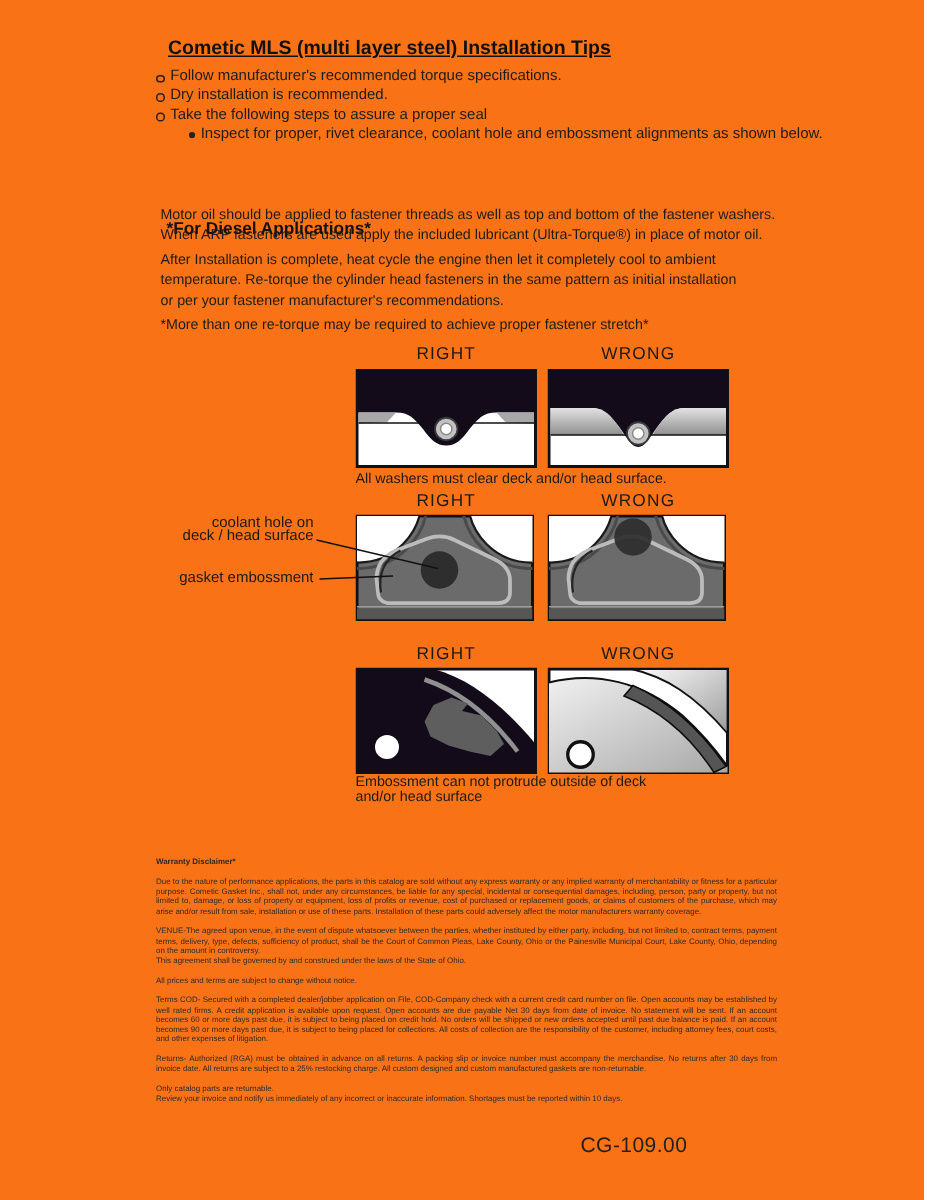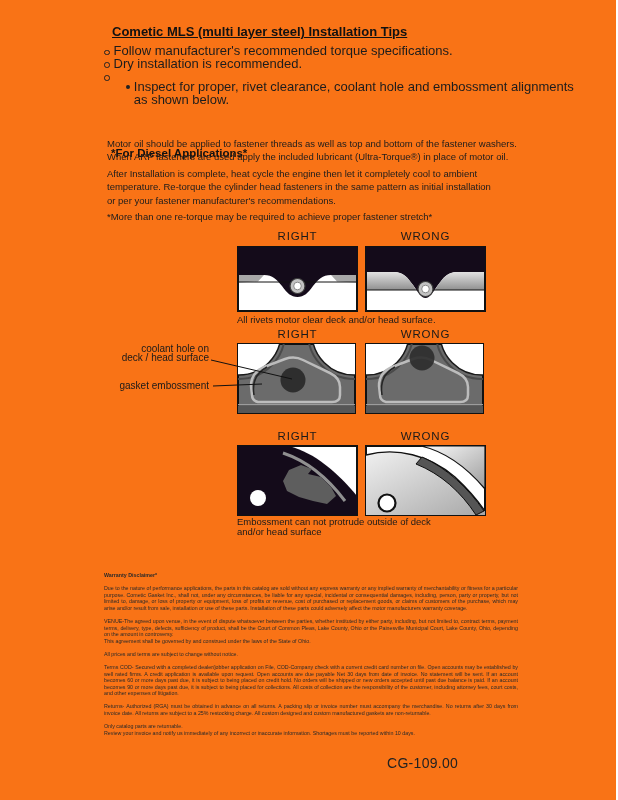--- a/index.html
+++ b/index.html
@@ -4,21 +4,21 @@
 <style>
   html,body{margin:0;padding:0;background:#ffffff;}
   .page{
     position:relative;width:616px;height:800px;background:#f97316;overflow:hidden;
     font-family:"Liberation Sans",sans-serif;color:#1c1c1c;
   }
   .abs{position:absolute;}
   .prewrap{white-space:pre-line;}
 
   .title{left:112px;top:24px;font-size:13px;font-weight:bold;text-decoration:underline;color:#111;}
-  .bullets{left:104px;top:45px;width:470px;font-size:13px;line-height:12.9px;}
+  .bullets{left:104px;top:45px;width:470px;font-size:10px;line-height:12.9px;}
   .b-row{display:flex;align-items:flex-start;}
   .b-dot{width:3.5px;height:3.5px;border:1px solid #222;border-radius:50%;margin:4.5px 4px 0 0;flex:0 0 auto;}
   .sb-row{display:flex;align-items:flex-start;padding-left:22px;}
   .sb-dot{width:3.8px;height:3.8px;background:#222;border-radius:50%;margin:4.5px 4px 0 0;flex:0 0 auto;}
 
   .diesel-h{left:111px;top:117px;font-size:11.5px;font-weight:bold;color:#111;margin-top:30px;}
   .para{left:107px;width:480px;font-size:9.5px;line-height:13.3px;}
   .p1{top:137px;}
   .p2{top:167px;}
   .note{top:210px;}
@@ -57,20 +57,21 @@
     <div class="b-row">
       <span class="b-dot"></span>
       <span>Follow manufacturer's recommended torque specifications.</span>
     </div>
     <div class="b-row">
       <span class="b-dot"></span>
       <span>Dry installation is recommended.</span>
     </div>
     <div class="b-row">
       <span class="b-dot"></span>
+      <span>Take the following steps to assure a proper seal</span>
     </div>
     <div class="sb-row">
       <span class="sb-dot"></span>
       <span>Inspect for proper, rivet clearance, coolant hole and embossment alignments as shown below.</span>
     </div>
   </div>
 
   <div class="abs diesel-h">*For Diesel Applications*</div>
   <div class="abs para p1 prewrap">Motor oil should be applied to fastener threads as well as top and bottom of the fastener washers.
 When ARP fasteners are used apply the included lubricant (Ultra-Torque®) in place of motor oil.</div>
@@ -101,21 +102,21 @@
     </defs>
     <rect x="1" y="1" width="119" height="64" fill="#ffffff" stroke="#111" stroke-width="2"></rect>
     <path d="M1,1 H120 V26 H92 C83,26 79,31 73,39 C68,46 65,52 60.5,52 C56,52 53,46 48,39 C42,31 38,26 29,26 H1 Z" fill="#140b1a"></path>
     <path d="M2,26 H29 C38,26 42,31 48,39 L51,44 H2 Z" fill="url(#gw1)"></path>
     <path d="M119,26 H92 C83,26 79,31 73,39 L70,44 H119 Z" fill="url(#gw1)"></path>
     <line x1="2" y1="44" x2="119" y2="44" stroke="#111" stroke-width="1"></line>
     <circle cx="60.5" cy="43" r="7.5" fill="#c2c2c2" stroke="#3a3a3a" stroke-width="1.2"></circle>
     <circle cx="60.5" cy="43" r="3.8" fill="#ffffff" stroke="#8a8a8a" stroke-width="1"></circle>
   </svg>
 
-  <div class="abs caption cap1">All rivets motor clear deck and/or head surface.</div>
+  <div class="abs caption cap1">All washers must clear deck and/or head surface.</div>
 
   <div class="abs rw rw-r row2-l">RIGHT</div>
   <div class="abs rw rw-w row2-l">WRONG</div>
 
   <div class="abs callout co-coolant prewrap">coolant hole on
 deck / head surface</div>
   <div class="abs callout co-emboss">gasket embossment</div>
 
   <svg class="abs fig fig-r2r" width="119" height="71" viewBox="0 0 119 71">
     <defs>

